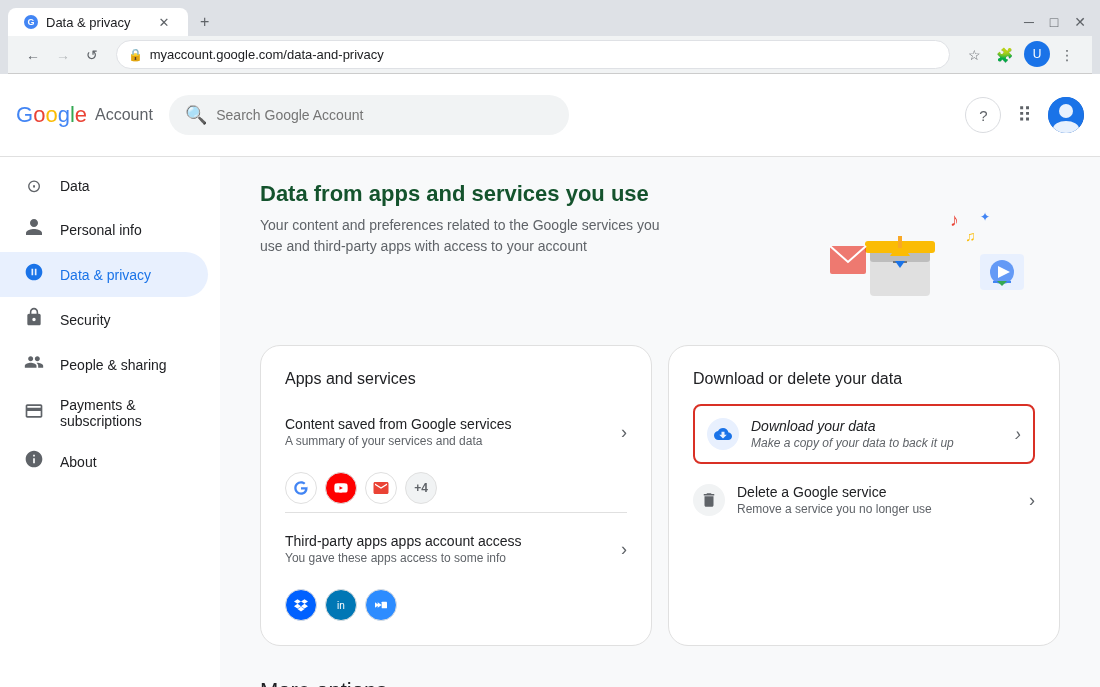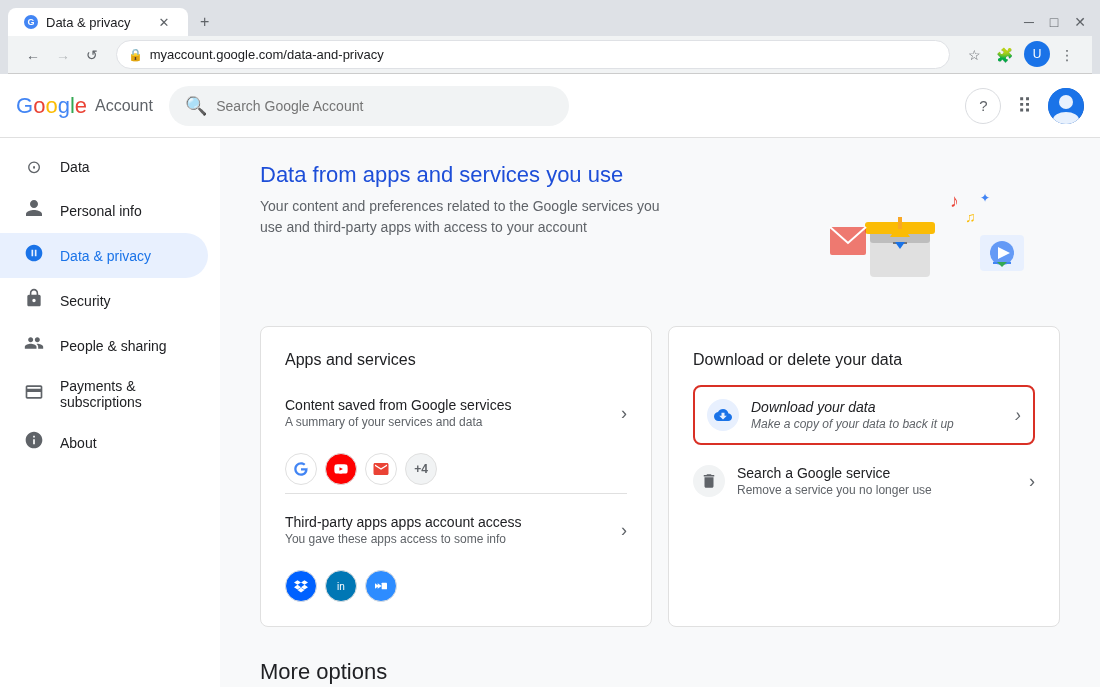--- a/index.html
+++ b/index.html
@@ -15,21 +15,21 @@
     .address-bar { background: #f1f3f4; display: flex; align-items: center; padding: 4px 12px; gap: 12px; border-bottom: 1px solid #ccc; }
     .nav-buttons { display: flex; gap: 4px; align-items: center; }
     .nav-btn { background: none; border: none; cursor: pointer; color: #5f6368; padding: 6px; border-radius: 50%; font-size: 14px; }
     .url-bar { background: #fff; border-radius: 20px; flex: 1; padding: 6px 12px; font-size: 13px; display: flex; align-items: center; gap: 6px; border: 1px solid #dfe1e5; }
     .url-lock { color: #5f6368; font-size: 12px; }
     .url-text { color: #202124; font-size: 13px; }
     .browser-actions { display: flex; gap: 4px; margin-left: auto; }
     .browser-action-btn { background: none; border: none; cursor: pointer; color: #5f6368; padding: 6px; border-radius: 50%; font-size: 14px; }
 
     
-    .app-header { background: #fff; border-bottom: 1px solid #e0e0e0; padding: 0 16px; display: flex; align-items: center; height: 64px; gap: 16px; position: sticky; top: 0; z-index: 100; }
+    .app-header { background: #fff; border-bottom: 1px solid #e0e0e0; padding: 0 16px; display: flex; align-items: center; height: 83px; gap: 16px; position: sticky; top: 0; z-index: 100; }
     .google-logo { display: flex; align-items: center; gap: 4px; font-size: 22px; font-weight: 400; text-decoration: none; }
     .account-text { font-size: 16px; color: #5f6368; margin-left: 4px; }
     .search-box { background: #f1f3f4; border-radius: 24px; padding: 8px 16px; display: flex; align-items: center; gap: 8px; width: 400px; border: 1px solid transparent; }
     .search-icon { color: #5f6368; font-size: 18px; }
     .search-input { background: none; border: none; outline: none; font-size: 14px; flex: 1; color: #202124; }
     .header-actions { margin-left: auto; display: flex; align-items: center; gap: 8px; }
     .header-icon-btn { background: none; border: none; cursor: pointer; color: #5f6368; padding: 8px; border-radius: 50%; font-size: 18px; }
     .avatar { width: 32px; height: 32px; border-radius: 50%; background: #1a73e8; display: flex; align-items: center; justify-content: center; color: #fff; font-size: 14px; cursor: pointer; overflow: hidden; }
 
     
@@ -40,26 +40,26 @@
     .sidebar-item { display: flex; align-items: center; gap: 16px; padding: 10px 24px; cursor: pointer; border-radius: 0 24px 24px 0; margin-right: 12px; color: #202124; font-size: 14px; }
     .sidebar-item.active { background: #e8f0fe; color: #1a73e8; font-weight: 500; }
     .sidebar-item .icon { font-size: 18px; color: #5f6368; width: 20px; text-align: center; }
     .sidebar-item.active .icon { color: #1a73e8; }
 
     
     .content { flex: 1; padding: 24px 40px; overflow-y: auto; background: #f8f9fa; }
 
     
     .section-header { display: flex; justify-content: space-between; align-items: flex-start; margin-bottom: 24px; }
-    .section-title { font-size: 22px; font-weight: 400; color: #1d4ed8; margin-bottom: 8px; }
+    .section-title { font-size: 22px; font-weight: 700; color: #14532d; margin-bottom: 8px; }
     .section-desc { font-size: 14px; color: #5f6368; max-width: 400px; line-height: 1.5; }
 
     
     .cards-grid { display: grid; grid-template-columns: 1fr 1fr; gap: 16px; margin-bottom: 32px; }
-    .card { background: #fff; border-radius: 8px; padding: 24px; border: 1px solid #e0e0e0; }
+    .card { background: #fff; border-radius: 20px; padding: 24px; border: 1px solid #e0e0e0; }
 
     .card-title { font-size: 16px; font-weight: 500; color: #202124; margin-bottom: 16px; }
 
     
     .list-item-row { display: flex; align-items: center; padding: 12px 0; cursor: pointer; border-radius: 8px; }
     .list-item-content { flex: 1; }
     .list-item-title { font-size: 14px; font-weight: 500; color: #202124; }
     .list-item-desc { font-size: 12px; color: #5f6368; margin-top: 2px; }
     .list-item-chevron { color: #5f6368; font-size: 18px; }
     .list-item-icon { width: 28px; height: 28px; border-radius: 50%; display: flex; align-items: center; justify-content: center; margin-right: 12px; font-size: 16px; flex-shrink: 0; }
@@ -329,21 +329,21 @@
           <span class="list-item-chevron">›</span>
         </div>
 
         <div class="list-item-row" style="padding:12px 0;">
           <div class="list-item-icon icon-trash" style="background:#f1f3f4;border-radius:50%;width:32px;height:32px;display:flex;align-items:center;justify-content:center;margin-right:12px;">
             <svg width="18" height="18" viewBox="0 0 24 24">
               <path d="M6 19c0 1.1.9 2 2 2h8c1.1 0 2-.9 2-2V7H6v12zM19 4h-3.5l-1-1h-5l-1 1H5v2h14V4z" fill="#5f6368"></path>
             </svg>
           </div>
           <div class="list-item-content" style="flex:1;">
-            <div class="list-item-title">Search a Google service</div>
+            <div class="list-item-title">Delete a Google service</div>
             <div class="list-item-desc">Remove a service you no longer use</div>
           </div>
           <span class="list-item-chevron">›</span>
         </div>
       </div>
     </div>
 
     <div class="more-section">
       <div class="more-section-header">
         <div>

